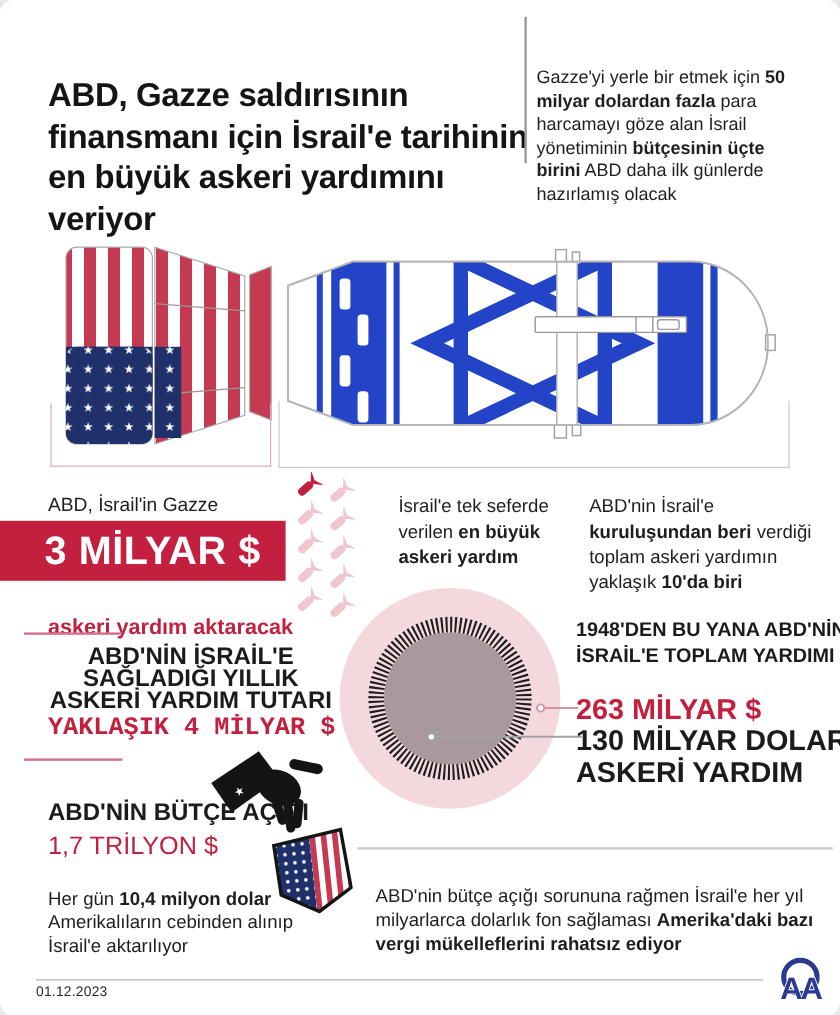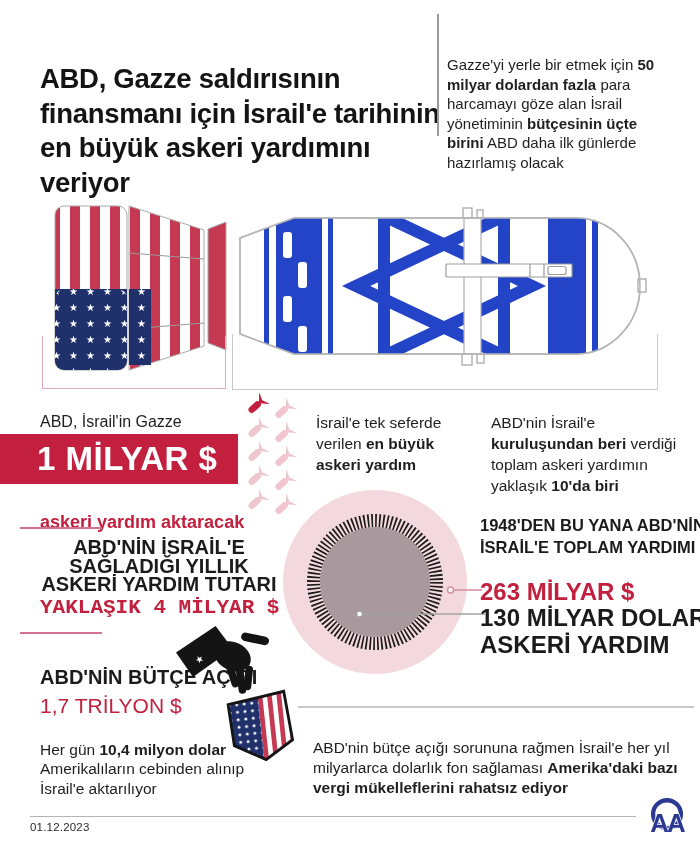--- a/index.html
+++ b/index.html
@@ -1,39 +1,39 @@
 <!DOCTYPE html>
 <html style="--accent: #c2203e; --divider_red: #d4718c; --bracket_pink: #e0aab8; --leader_pink: #d691a4; --bomb_pink: #efc6d0; --circle_pink: #f3d9de; --circle_mauve: #a9999f; --us_red: #c53a52; --us_navy: #20306b; --il_blue: #2444c8; --logo_navy: #2b3990;"><head>
 <meta charset="utf-8">
 <style>
   html,body{margin:0;padding:0;background:#e8e8e8;}
   .stage{
     position:relative;width:700px;height:846px;background:#fff;overflow:hidden;
-    font-family:"Liberation Sans",sans-serif;color:#1e1e1e;margin:0 auto;
+    font-family:"Liberation Sans",sans-serif;color:#1e1e1e;margin:0 auto;border-radius:11px;
   }
   .abs{position:absolute;}
   b{font-weight:bold;}
   
   .headline{
     left:40px;top:44px;width:408px;font-size:27.5px;line-height:34.5px;
     font-weight:bold;color:#141414;letter-spacing:-0.3px;
   }
   .vline{left:437px;top:14px;width:2px;height:122px;background:#9a9a9a;}
   .intro{left:447px;top:40px;width:226px;font-size:15px;line-height:19.5px;color:#1f1f1f;}
   
   .lead14{left:40px;top:396px;width:202px;font-size:16px;line-height:20.5px;}
   .banner14{
     left:0;top:434px;width:238px;height:50px;background:var(--accent);
     display:flex;align-items:center;
   }
   .banner14 span{
     padding-left:37px;font-size:33px;font-weight:bold;color:#fff;letter-spacing:0.5px;white-space:nowrap;
   }
   .tail14{left:40px;top:494px;font-size:18px;font-weight:bold;color:var(--accent);}
-  .single{left:316px;top:396px;width:156px;font-size:15.5px;line-height:21px;}
+  .single{left:332px;top:396px;width:156px;font-size:15.5px;line-height:21px;}
   .tenth{left:479px;top:396px;width:208px;font-size:15.5px;line-height:21px;margin-left:12px;}
   .red-divider{width:82px;height:2px;background:var(--divider_red);}
   .caps-label{font-size:20px;line-height:18.5px;font-weight:bold;color:#1b1b1b;text-align:center;}
   .annual-label{left:40px;top:538px;width:238px;}
   .annual-amount{left:40px;top:596px;font-size:21px;font-weight:bold;color:var(--accent);white-space:nowrap;font-family:Liberation Mono, monospace;}
   .deficit-label{left:40px;top:668px;}
   .deficit-amount{left:40px;top:694px;font-size:21px;font-weight:normal;color:var(--accent);}
   .deficit-desc{left:40px;top:724px;width:248px;font-size:15.5px;line-height:19.5px;}
   .total-label{left:480px;top:514px;width:232px;font-size:16.5px;line-height:22px;font-weight:bold;color:#1b1b1b;}
   .total-amount{left:480px;top:578px;font-size:24px;font-weight:bold;color:var(--accent);white-space:nowrap;}
@@ -132,21 +132,21 @@
       <rect x="402" y="77" width="8" height="13"></rect>
     </g>
     <path d="M4,36 L58,16 L340,16 A64,68 0 0 1 340,152 L58,152 L4,132 Z" fill="none" stroke="#b5b5b5" stroke-width="1.5"></path>
   </svg>
 
   <div class="abs bracket bracket-us"></div>
   <div class="abs bracket bracket-il"></div>
 
   <p class="abs lead14">ABD, İsrail'in Gazze saldırılarına destek olarak</p>
   <div class="abs banner14">
-    <span>1 MİLYAR $</span>
+    <span>3 MİLYAR $</span>
   </div>
   <p class="abs tail14">askeri yardım aktaracak</p>
 
   <div class="abs bomb-grid">
       <svg viewBox="0 0 24 24" class="mini-bomb hl">
         <use href="#bombIcon"></use>
       </svg>
       <svg viewBox="0 0 24 24" class="mini-bomb">
         <use href="#bombIcon"></use>
       </svg>

